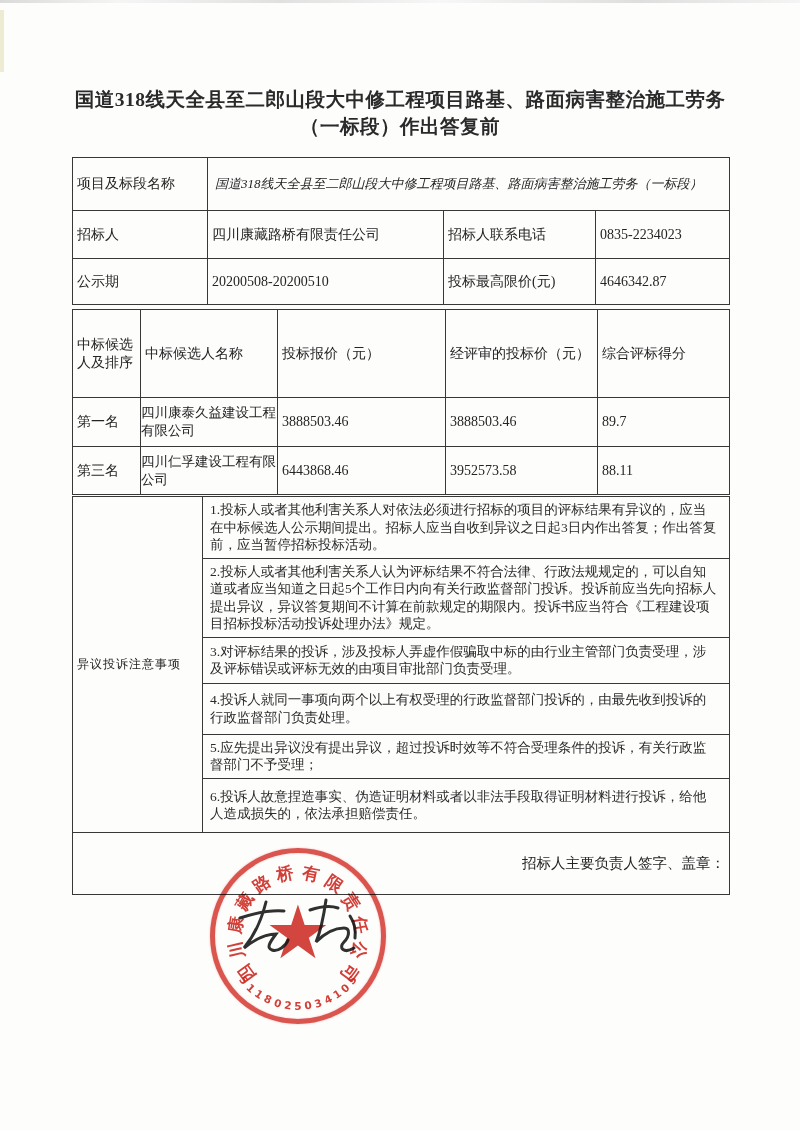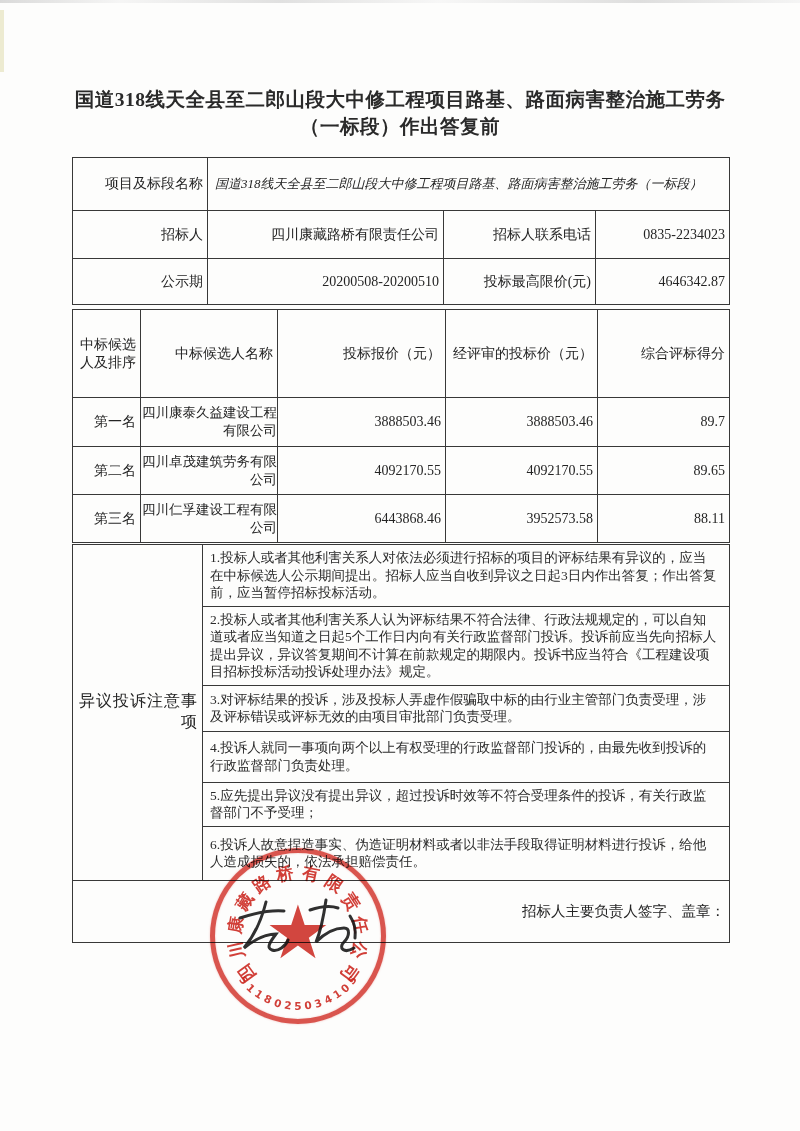--- a/index.html
+++ b/index.html
@@ -23,21 +23,21 @@
   }
   .doc-title{
     position:absolute;top:86px;left:40px;right:40px;
     text-align:center;font-weight:bold;font-size:19.5px;line-height:27px;
     color:#2a2a2a;letter-spacing:.5px;
   }
   .content{position:absolute;left:72px;top:157px;width:657px;}
   table{border-collapse:collapse;table-layout:fixed;width:657px;}
   td{
     border:1.5px solid #383838;
-    text-align:right;vertical-align:middle;
+    text-align:left;vertical-align:middle;
     font-size:14px;color:#242424;
     padding:2px 4px;
     overflow:hidden;
   }
   
   .t-info col.c1{width:135px}.t-info col.c2{width:236px}
   .t-info col.c3{width:152px}.t-info col.c4{width:134px}
   .t-info .r1{height:53px}.t-info .r2{height:48px}
   .t-info .r3{height:47px}.t-info .r4{height:46px}
   .t-info .val-long{text-align:left;padding-left:7px;font-size:13px;white-space:nowrap;font-style:italic;}
@@ -51,21 +51,21 @@
   
   .t-notes{margin-top:1px;}
   .t-notes col.c1{width:130px}.t-notes col.c2{width:527px}
   .t-notes td.note{
     text-align:left;vertical-align:middle;
     font-size:13.5px;line-height:17.5px;
     padding:4px 10px 4px 7px;color:#2a2a2a;
   }
   .t-notes .n1{height:61px}.t-notes .n2{height:69px}.t-notes .n3{height:46px}
   .t-notes .n4{height:51px}.t-notes .n5{height:43px}.t-notes .n6{height:54px}
-  .t-notes .label-cell{font-size:16px;letter-spacing:1px;}
+  .t-notes .label-cell{font-size:12px;letter-spacing:1px;}
   .t-notes .sig-row{height:62px}
   .t-notes td.sig-cell{text-align:right;padding-left:6px;font-size:14.5px;}
   
   .seal{
     position:absolute;left:210px;top:848px;width:176px;height:176px;
     mix-blend-mode:multiply;pointer-events:none;
   }
   .seal-ring{
     position:absolute;left:0;top:0;width:166px;height:166px;
     border:5px solid rgba(211,48,40,.82);border-radius:50%;
@@ -151,27 +151,20 @@
         <td>投标报价（元）</td>
         <td>经评审的投标价（元）</td>
         <td>综合评标得分</td>
       </tr>
       <tr class="rc1">
         <td>第一名</td>
         <td class="name">四川康泰久益建设工程有限公司</td>
         <td>3888503.46</td>
         <td>3888503.46</td>
         <td>89.7</td>
-      </tr>
-      <tr class="rc2">
-        <td>第二名</td>
-        <td class="name">四川卓茂建筑劳务有限公司</td>
-        <td>4092170.55</td>
-        <td>4092170.55</td>
-        <td>89.65</td>
       </tr>
       <tr class="rc3">
         <td>第三名</td>
         <td class="name">四川仁孚建设工程有限公司</td>
         <td>6443868.46</td>
         <td>3952573.58</td>
         <td>88.11</td>
       </tr>
     </tbody>
       </table>

